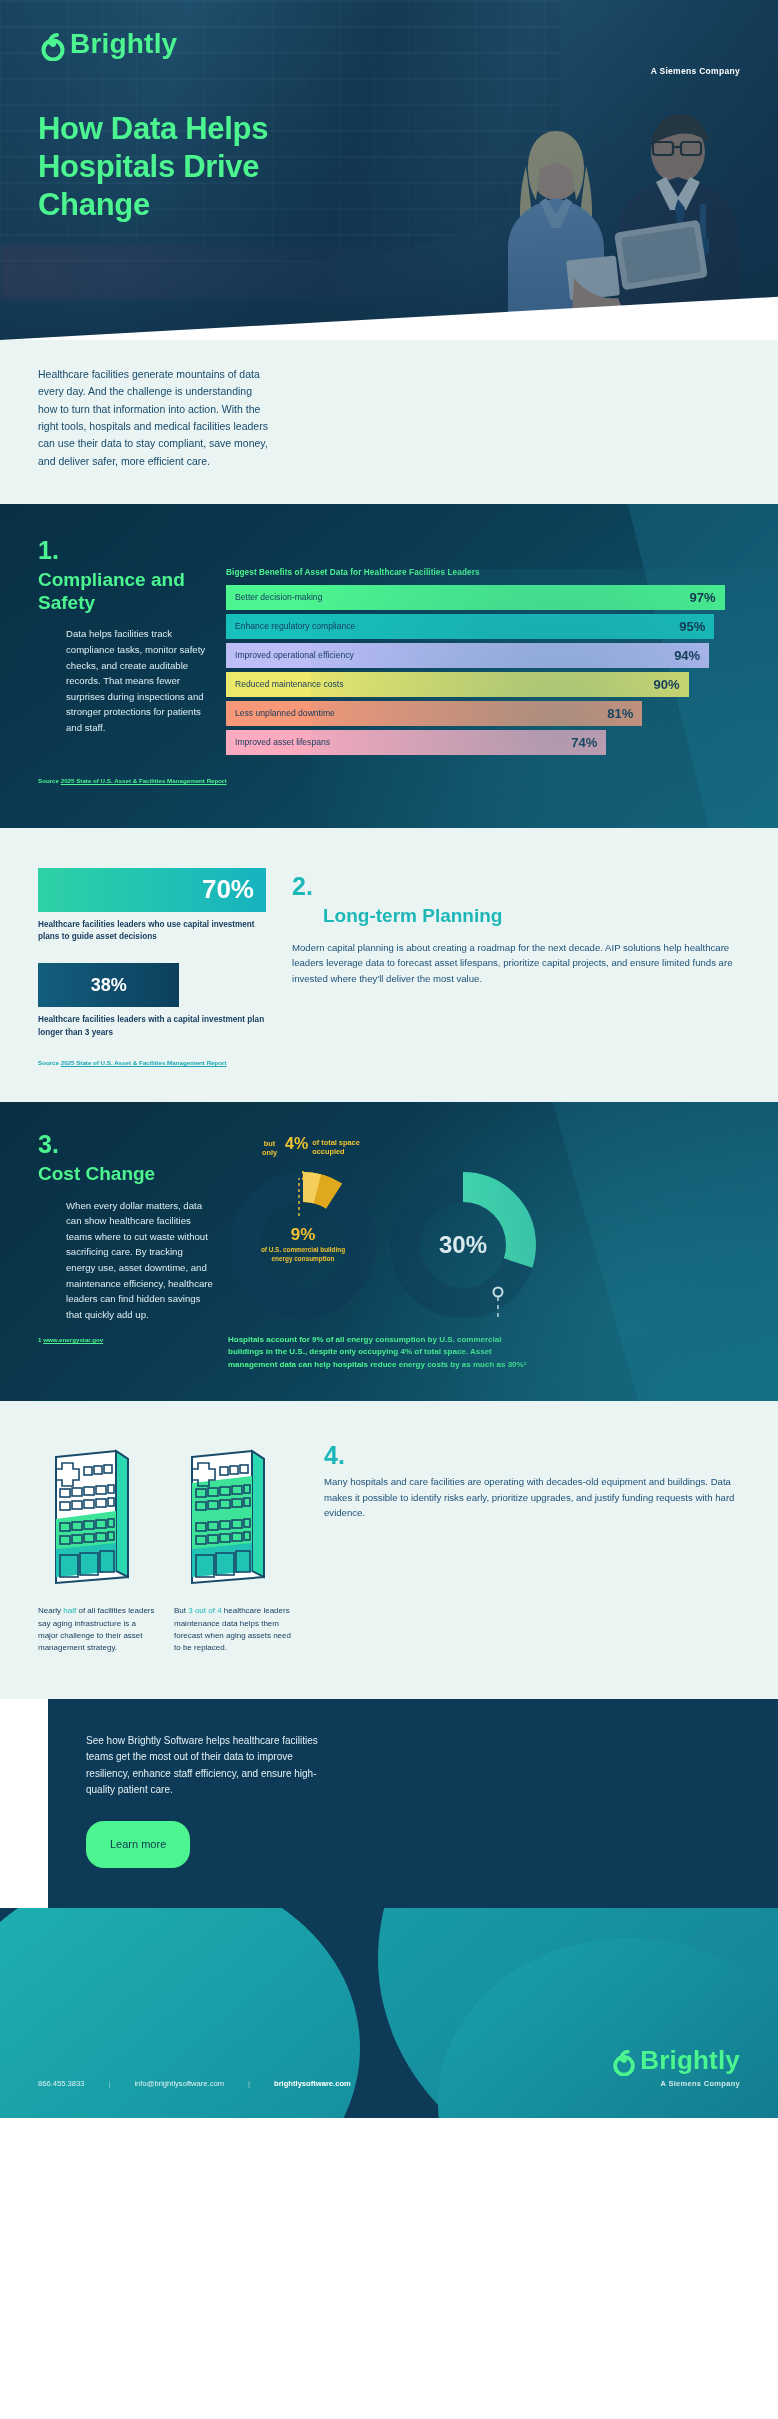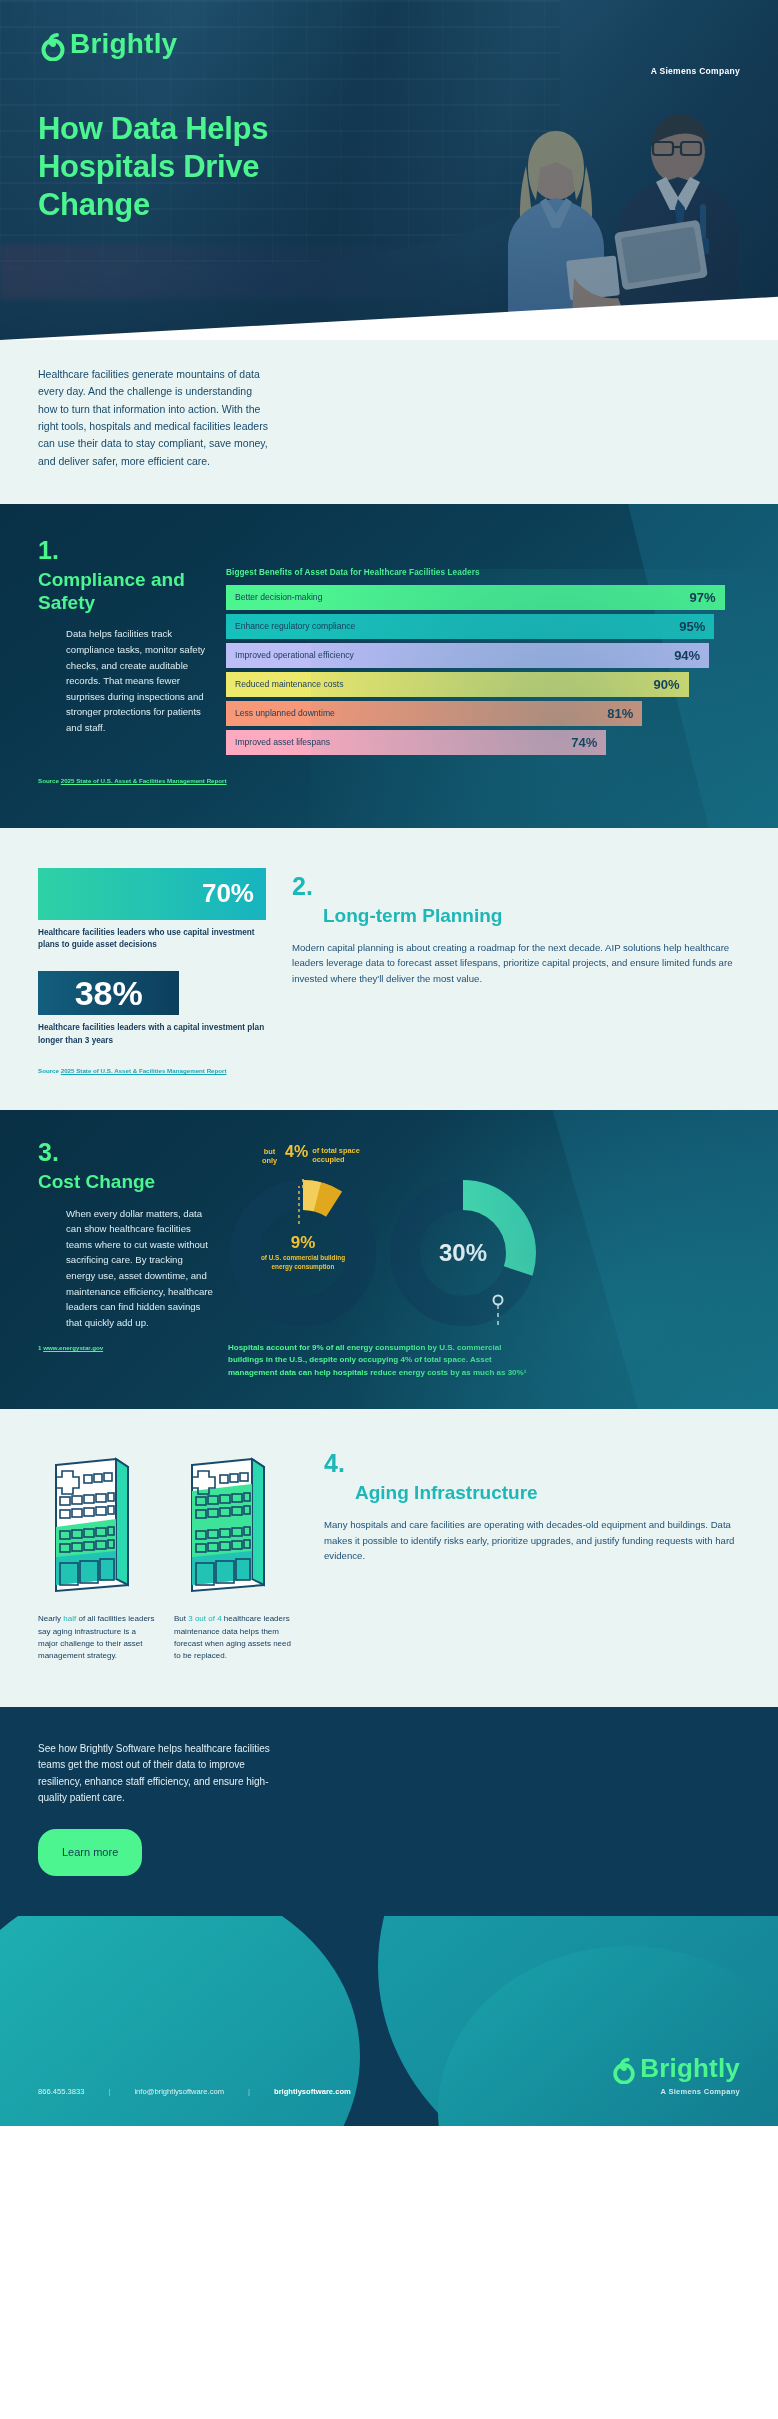--- a/index.html
+++ b/index.html
@@ -127,28 +127,28 @@
     background:#eaf4f3; padding: 40px 38px 36px 38px;
     display:flex; gap: 26px; position:relative;
   }
   .sec2-left { width: 228px; flex:none; }
   .sec2-right { flex:1; padding-top: 6px;}
   .big-bar {
     display:flex; align-items:center; justify-content:flex-end;
     padding: 0 12px; color:#fff; font-weight:700;
   }
   .big-bar.b1 {
-    height: 52px; width: 100%;
+    height: 44px; width: 100%;
     background: linear-gradient(90deg,#2fd1a5 0%, #17b3c0 100%);
     font-size: 26px;
   }
   .big-bar.b2 {
     height: 44px; width: 62%;
     background: linear-gradient(90deg,#135e7e 0%, #0c3f5c 100%);
-    font-size: 34px;
+    font-size: 18px;
     justify-content:center;
   }
   .cap {
     font-size:8.2px; font-weight:700; line-height:1.5; color:#143a5c; margin-top:7px; margin-bottom:20px;
   }
   .src-light { font-size:6.2px; font-weight:700; color:#17a5b5; margin-top: 6px;}
   .src-light a { color:#17a5b5; text-decoration: underline; }
 
   
   .sec3 {
@@ -191,20 +191,21 @@
   .sec4 { background:#eaf4f3; padding: 36px 30px 44px 38px; display:flex; gap:16px; position:relative;}
   .bld-col { width: 120px; flex:none; }
   .bld-cap { font-size:8px; font-weight:400; line-height:1.55; color:#143a5c; margin-top:14px;}
   .bld-cap .hl { color:#1DB7B7; }
   .sec4-right { flex:1; padding-left: 14px; padding-top: 6px;}
 
   
   .cta {
     position:relative; background:#0c3a57; padding: 34px 38px 40px 38px; overflow:hidden;
     min-height: 170px;
+    margin-left: 48px;
   }
   .cta-text { position:relative; font-size:10px; line-height:1.65; color:#e4f1f4; max-width:250px; font-weight:500;}
   .btn {
     position:relative; display:inline-flex; align-items:center; justify-content:center;
     margin-top: 22px; height: 47px; padding: 9px 24px; border-radius: 18px;
     background:#4CF58F; color:#123a52; font-size:11px; font-weight:500; border:none; cursor:pointer;
   }
   .footer {
     position:relative; background:#0c3a57; padding: 30px 38px 26px 38px; overflow:hidden;
     min-height: 210px;
@@ -497,21 +498,20 @@
           <rect x="22" y="118" width="18" height="22"></rect>
             <rect x="42" y="116" width="18" height="22"></rect>
             <rect x="62" y="114" width="14" height="21"></rect>
         </g>
       </svg>
       <p class="bld-cap"><span>But </span><span class="hl">3 out of 4</span><span> healthcare leaders maintenance data helps them forecast when aging assets need to be replaced.</span></p>
     </div>
 
     <div class="sec4-right">
       <div class="num teal">4.</div>
-      <div class="hd teal">Aging Infrastructure</div>
       <p class="body-light">Many hospitals and care facilities are operating with decades-old equipment and buildings. Data makes it possible to identify risks early, prioritize upgrades, and justify funding requests with hard evidence.</p>
     </div>
   </section>
 
   <section class="cta">
     <p class="cta-text">See how Brightly Software helps healthcare facilities teams get the most out of their data to improve resiliency, enhance staff efficiency, and ensure high-quality patient care.</p>
     <button class="btn">Learn more</button>
   </section>
 
   <footer class="footer">

